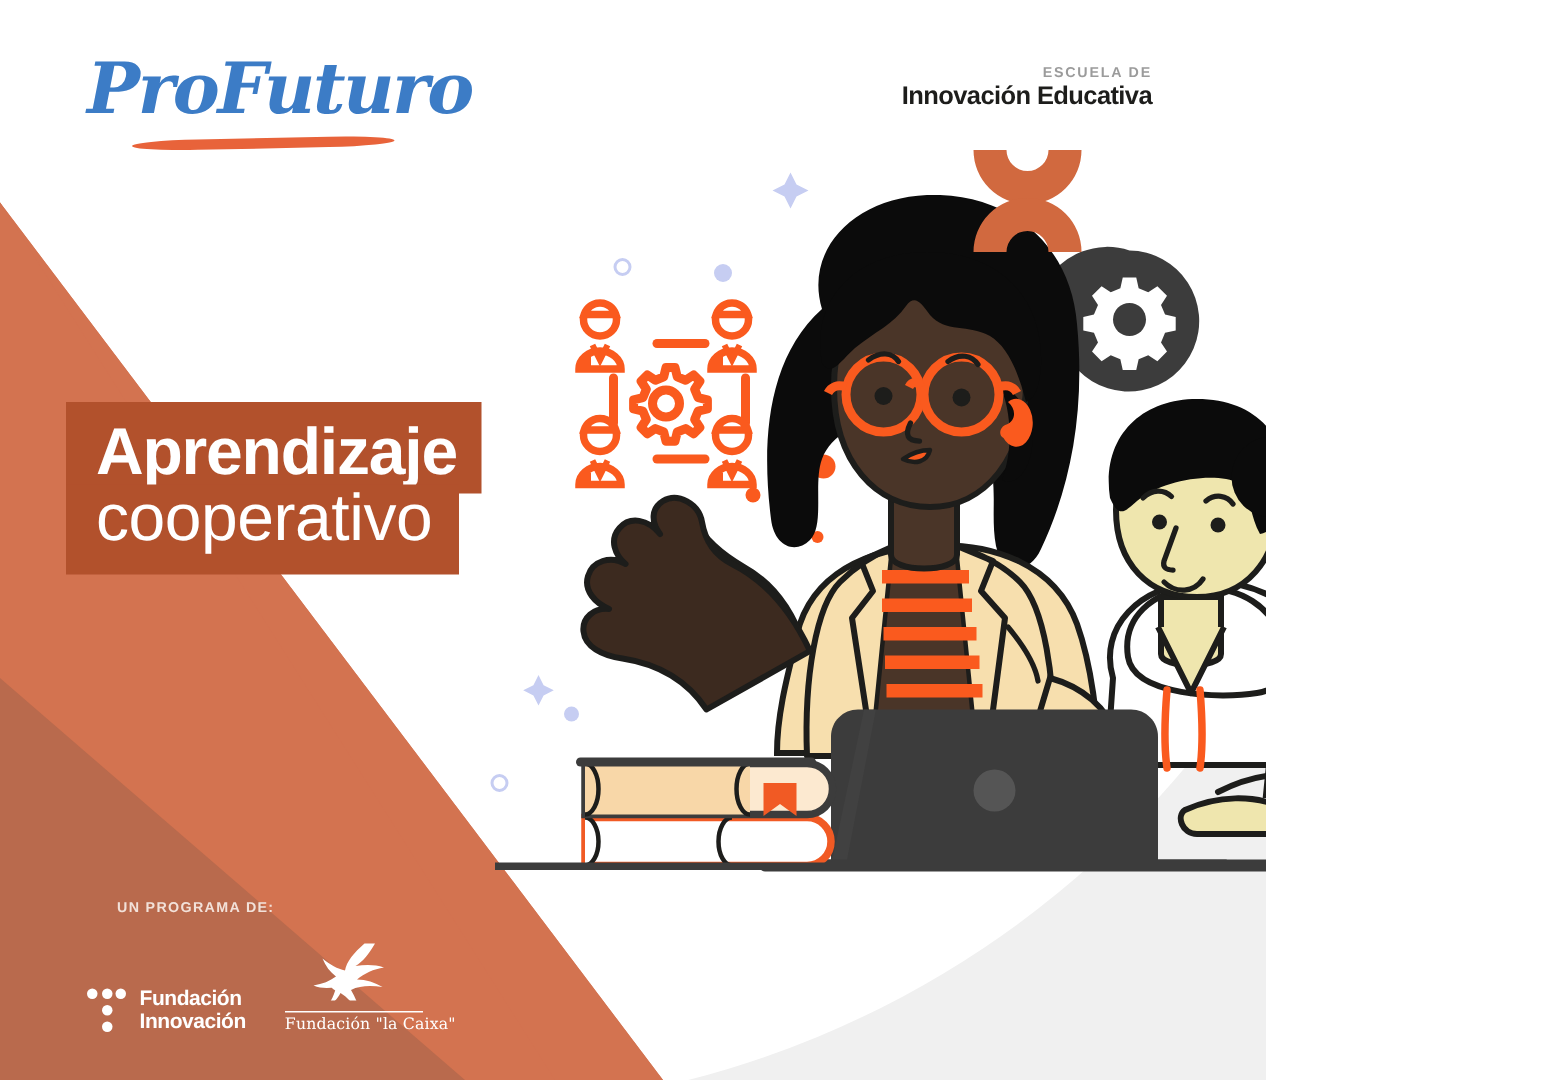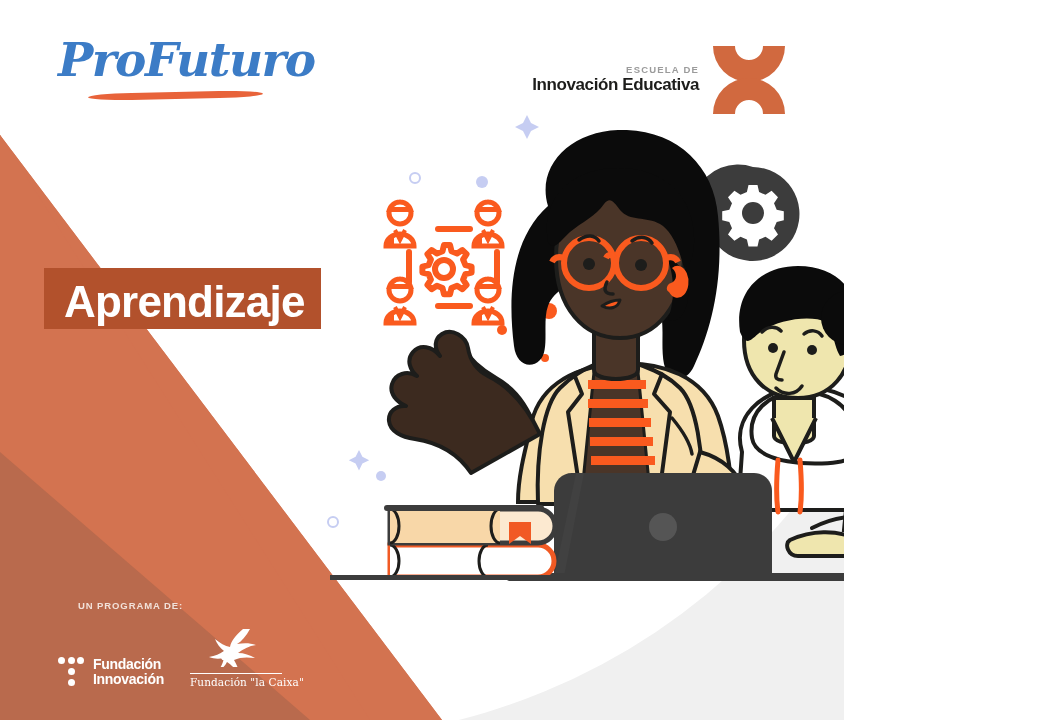--- a/index.html
+++ b/index.html
@@ -27,21 +27,21 @@
     white-space:nowrap;
   }
   #profuturo-logo .pf-underline {
     position:absolute; left:30px; top:56px; width:175px; height:7px;
     background:#E8633A;
     border-radius:50%/100%;
     transform:rotate(-1.2deg);
   }
 
   
-  #escuela-lockup { position:absolute; right:57px; top:44px; display:flex; align-items:center; gap:12px; }
+  #escuela-lockup { position:absolute; right:76px; top:44px; display:flex; align-items:center; gap:24px;flex-direction:column; }
   #escuela-lockup .eltext { text-align:right; }
   #escuela-lockup .el-sup {
     font-size:9.5px; color:#9B9B9B; letter-spacing:1.2px; font-weight:700;
     text-transform:uppercase; line-height:1.1; margin-bottom:1px;
   }
   #escuela-lockup .el-main {
     font-size:17px; color:#1D1D1B; font-weight:700; letter-spacing:-0.4px; line-height:1.1;
     white-space:nowrap;
   }
 
@@ -60,21 +60,21 @@
   #title-line-2-wrap { margin-top:-2px; }
 
   
   #footer-block { position:absolute; left:58px; top:600px; width:300px; }
   #footer-label {
     font-size:9.5px; letter-spacing:0.9px; color:#F2E1D9; font-weight:700;
     text-transform:uppercase; margin-bottom:16px;margin-left:20px;
   }
   #footer-logos { display:flex; align-items:flex-end; gap:26px; }
 
-  #telefonica-logo { display:flex; align-items:flex-start; gap:9px; }
+  #telefonica-logo { display:flex; align-items:flex-end; gap:9px; }
   #telefonica-mark { width:26px; height:30px; position:relative; }
   #telefonica-mark i {
     position:absolute; width:7px; height:7px; border-radius:50%; background:#ffffff; display:block;
   }
   #telefonica-text { color:#ffffff; font-weight:700; font-size:14px; line-height:1.12; letter-spacing:-0.3px; }
 
   #lacaixa-logo { width:92px; }
   #lacaixa-text {
     font-family:"DejaVu Serif", serif;
     font-size:10.5px; color:#ffffff; text-align:center; letter-spacing:0.1px;
@@ -335,20 +335,23 @@
       <div class="el-main">Innovación Educativa</div>
     </div>
     <svg width="76" height="72" viewBox="0 0 76 72">
       <path d="M2,2 h22 a14,14 0 0 0 28,0 h22 a36,36 0 0 1 -72,0 z" fill="#D1693F"></path>
       <path d="M2,70 h22 a14,14 0 0 1 28,0 h22 a36,36 0 0 0 -72,0 z" fill="#D1693F"></path>
     </svg>
   </div>
 
   <div id="title-block">
     <div class="t-row t1">Aprendizaje</div>
+    <div id="title-line-2-wrap">
+      <div class="t-row t2">cooperativo</div>
+    </div>
   </div>
 
   <div id="footer-block">
     <div id="footer-label">UN PROGRAMA DE:</div>
     <div id="footer-logos">
 
       <div id="telefonica-logo">
         <div id="telefonica-mark">
           <i style="left:0px;  top:0px;"></i>
           <i style="left:9.5px;top:0px;"></i>

